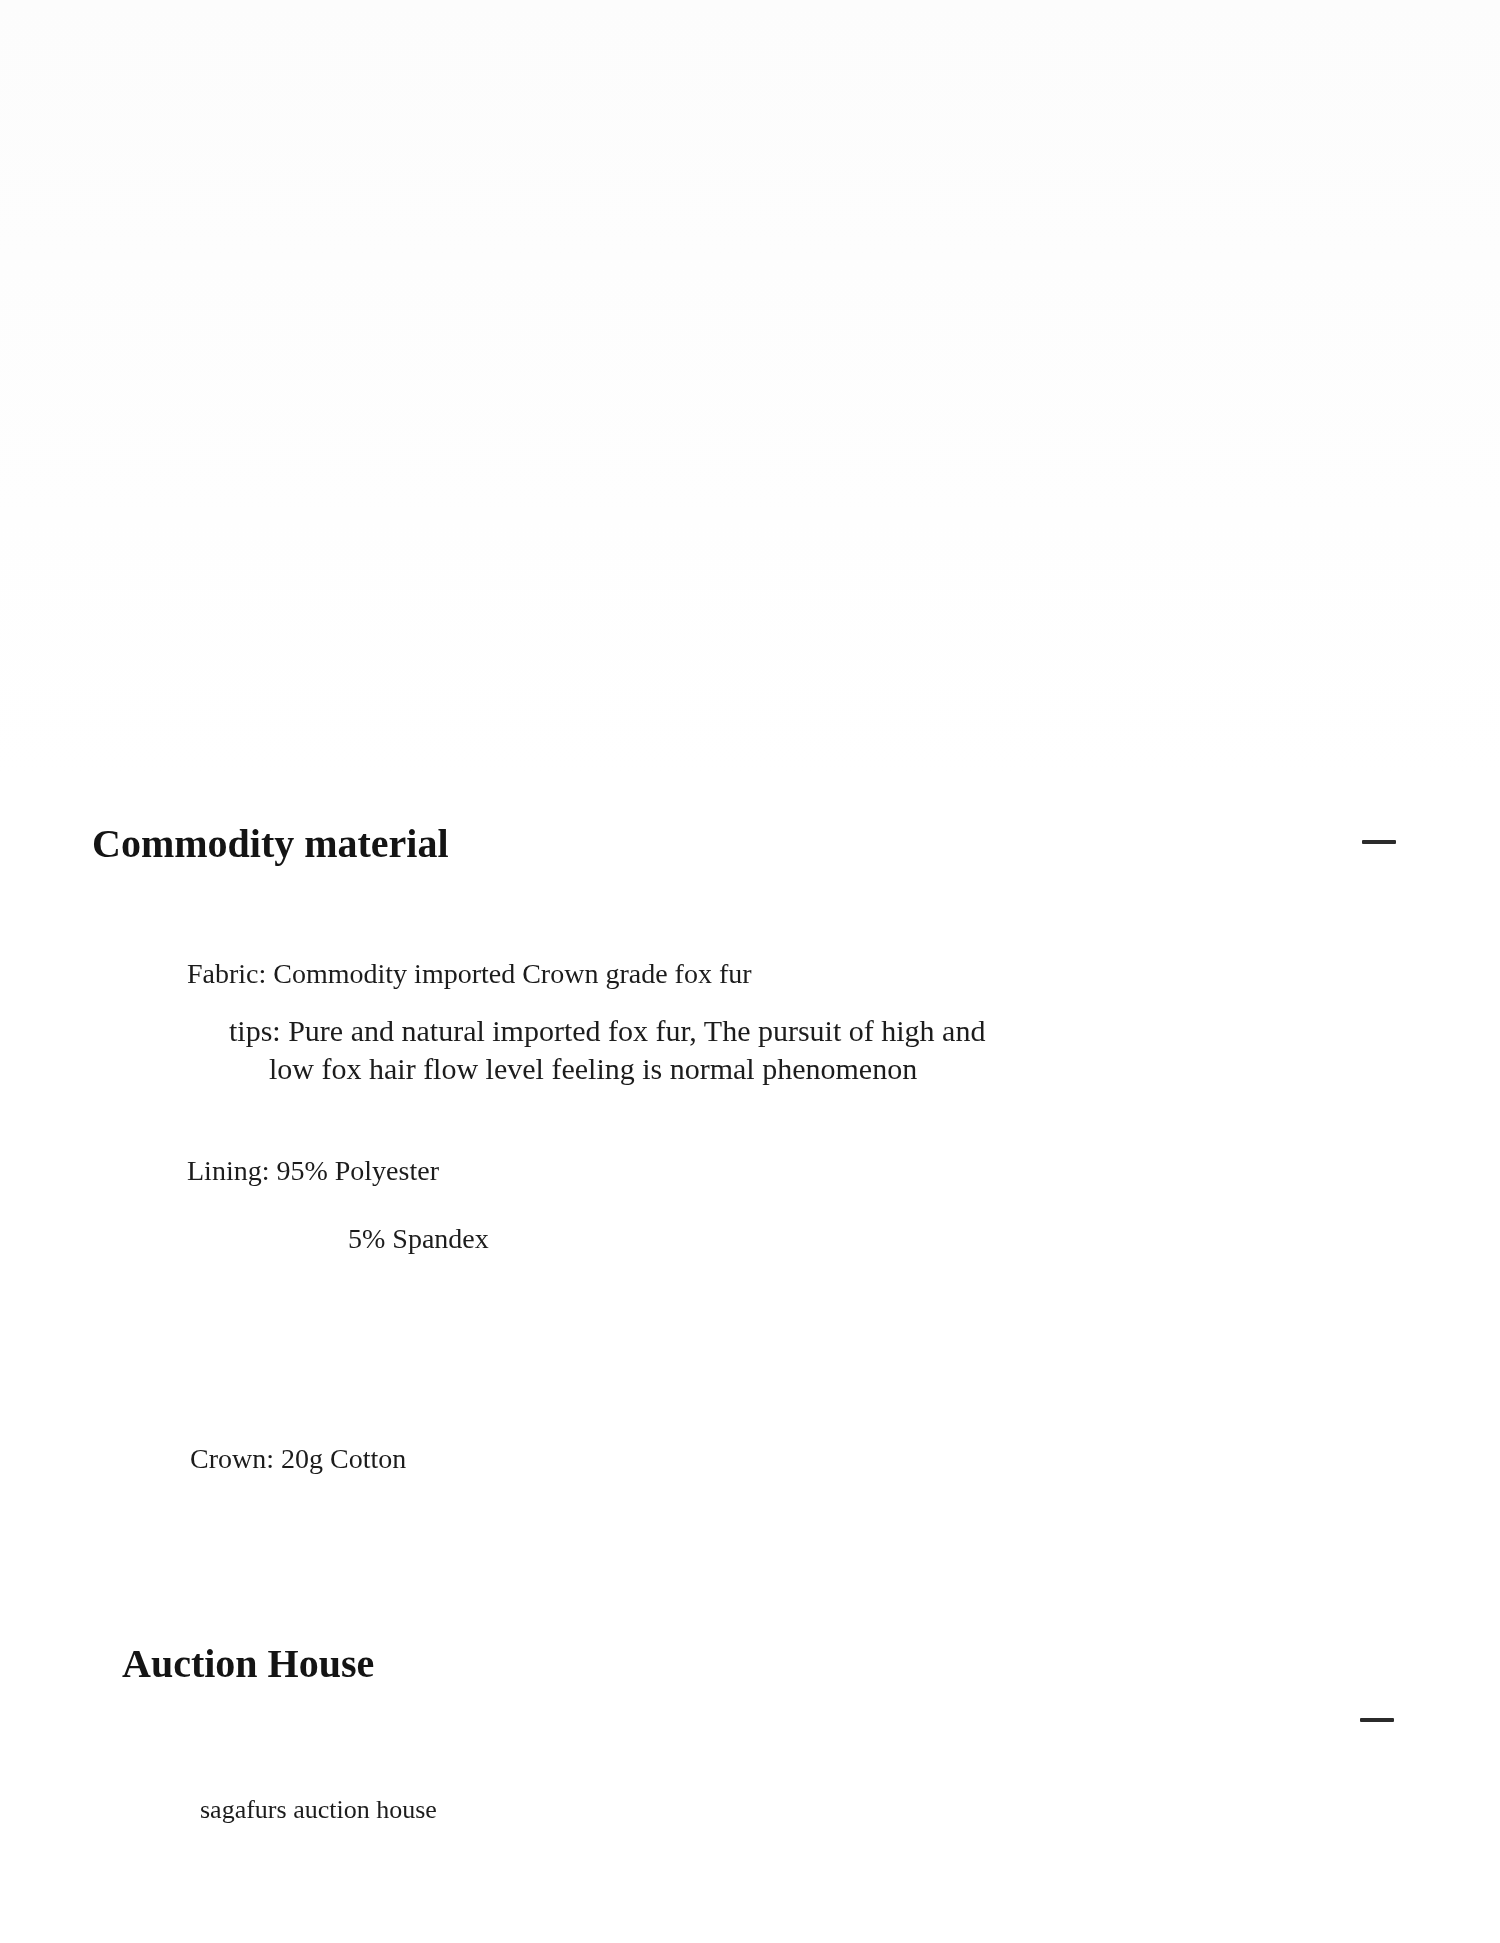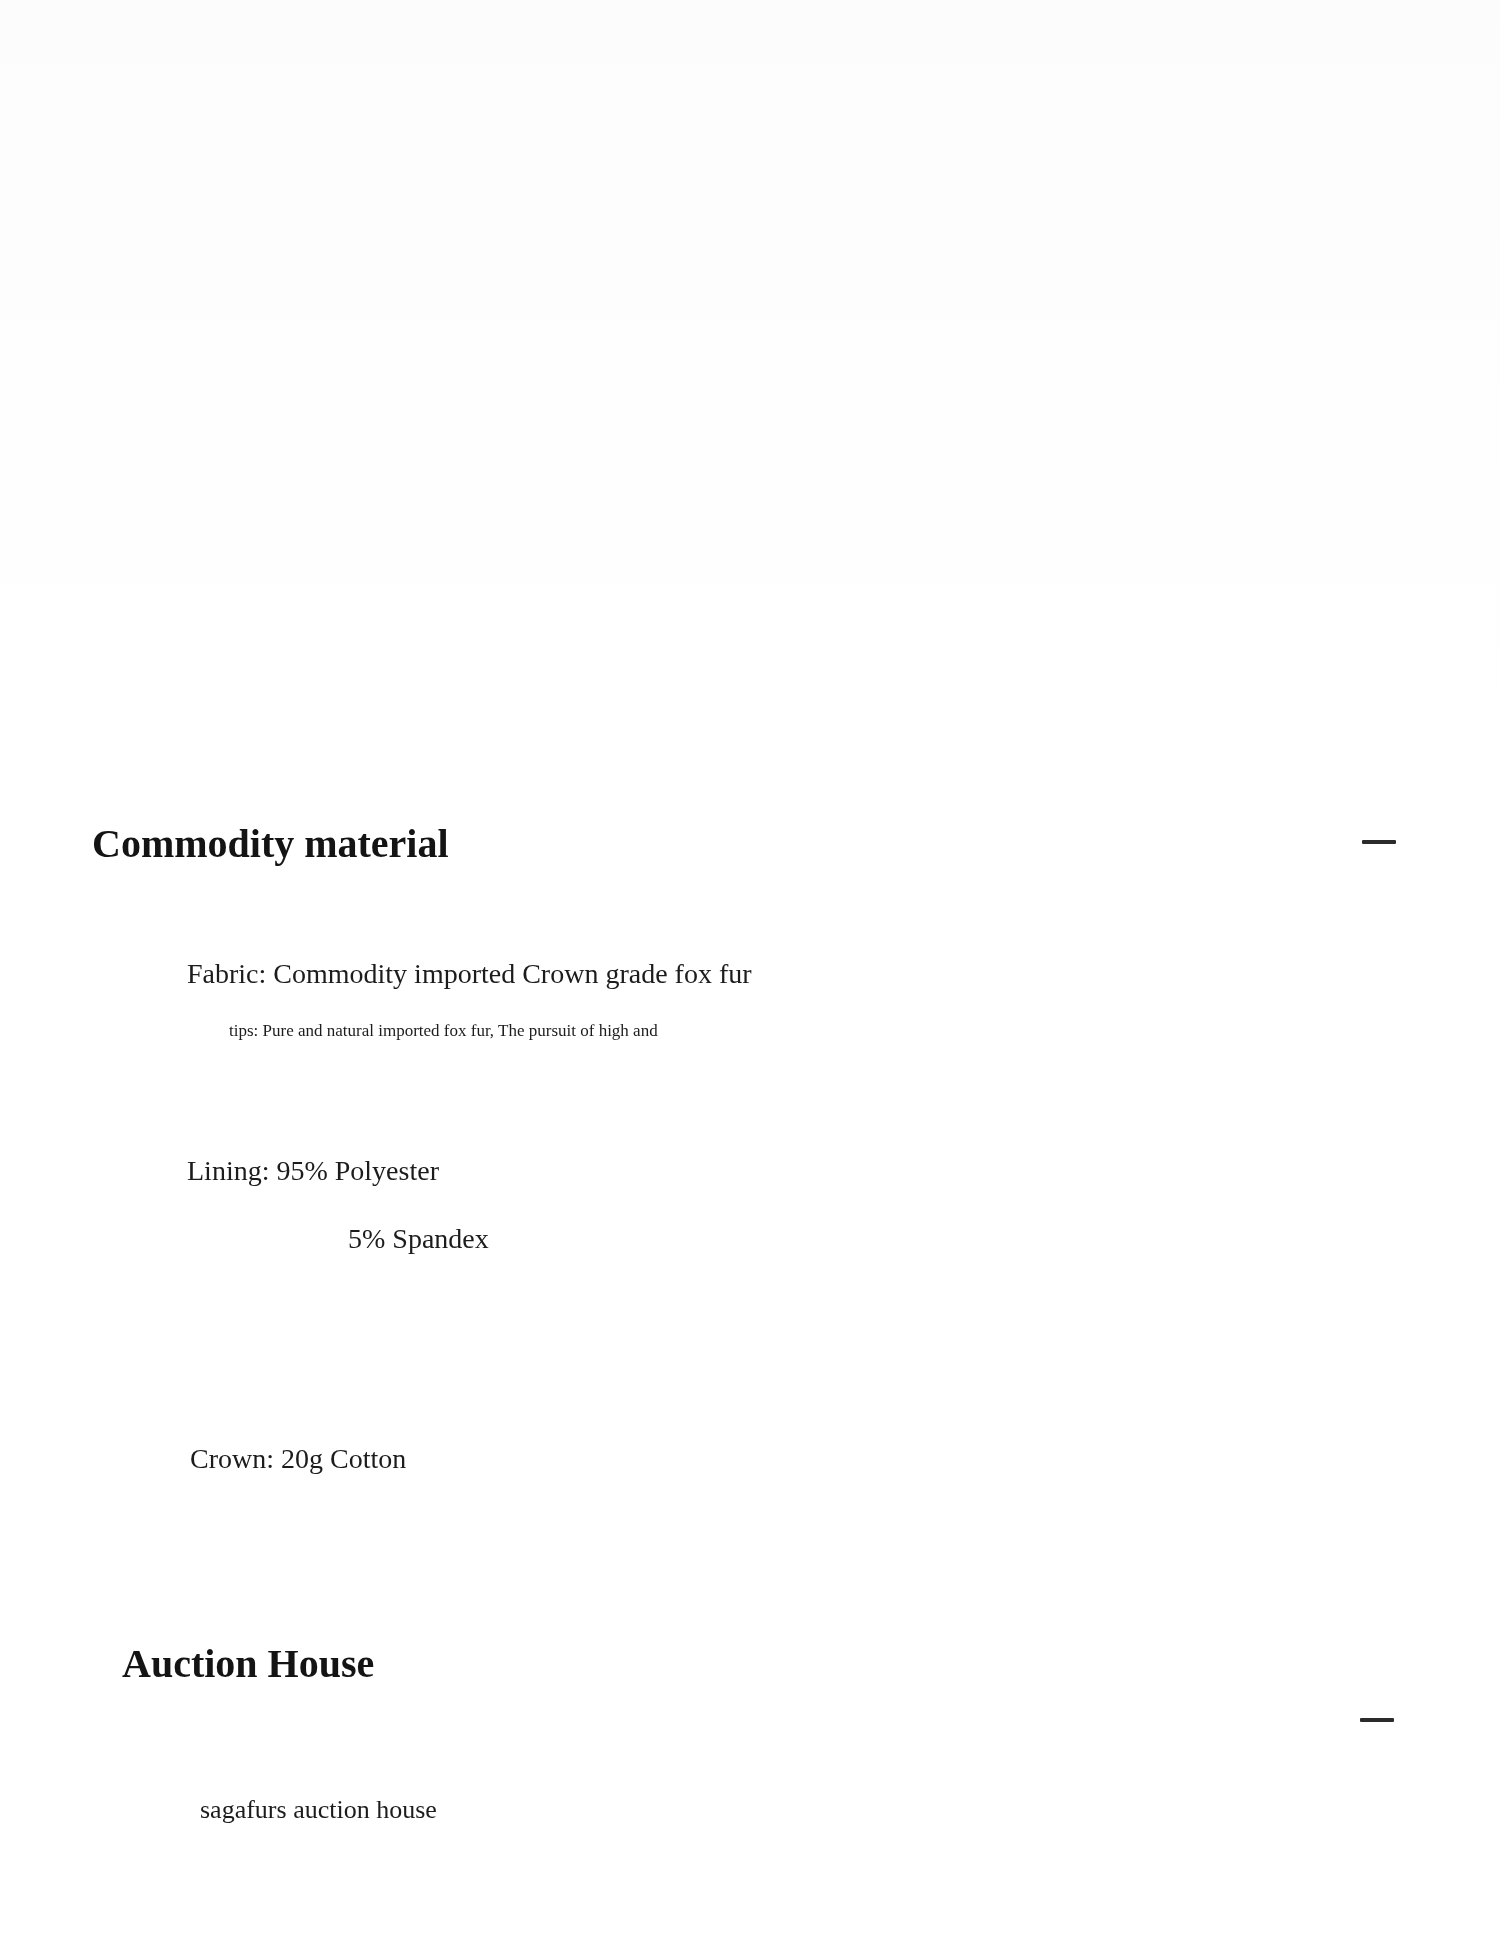--- a/index.html
+++ b/index.html
@@ -63,21 +63,21 @@
 
   .line {
     position: absolute;
     font-size: 28px;
     line-height: 38px;
     color: #1c1c1c;
     white-space: nowrap;
   }
   .tips {
     position: absolute;
-    font-size: 17px;
+    font-size: 30px;
     line-height: 38px;
     color: #1c1c1c;
     width: 1030px;
   }
   .tips .tips-indent {
     display: block;
     padding-left: 82px;
     text-indent: 0;
   }
   .tips .tips-first {
@@ -105,20 +105,21 @@
     <div class="section-header">
       <div class="section-title">Commodity material</div>
       <div class="collapse-dash" style="left: 1362px; top: 20px;"></div>
     </div>
   </div>
 
   <div class="line" style="left: 187px; top: 955px;">Fabric: Commodity imported Crown grade fox fur</div>
 
   <div class="tips" style="left: 187px; top: 1012px;">
     <span class="tips-first">tips: Pure and natural imported fox fur, The pursuit of high and</span>
+    <span class="tips-indent">low fox hair flow level feeling is normal phenomenon</span>
   </div>
 
   <div class="line" style="left: 187px; top: 1152px;">Lining: 95% Polyester</div>
 
   <div class="line" style="left: 320px; top: 1220px; margin-left: 28px;">5% Spandex</div>
 
 
   <div class="line" style="left: 190px; top: 1440px;">Crown: 20g Cotton</div>
 
   <div class="section" style="top: 1640px;">

